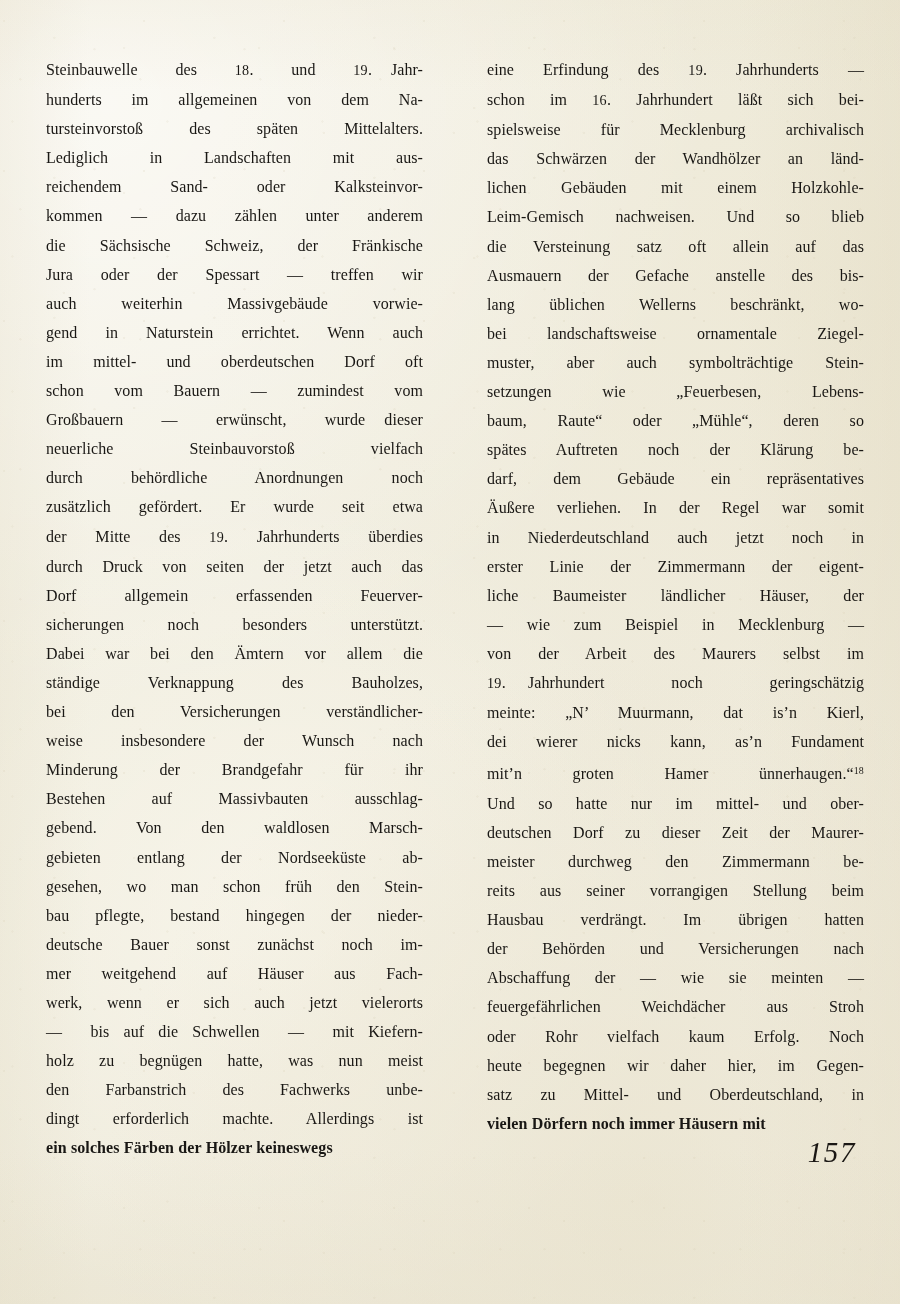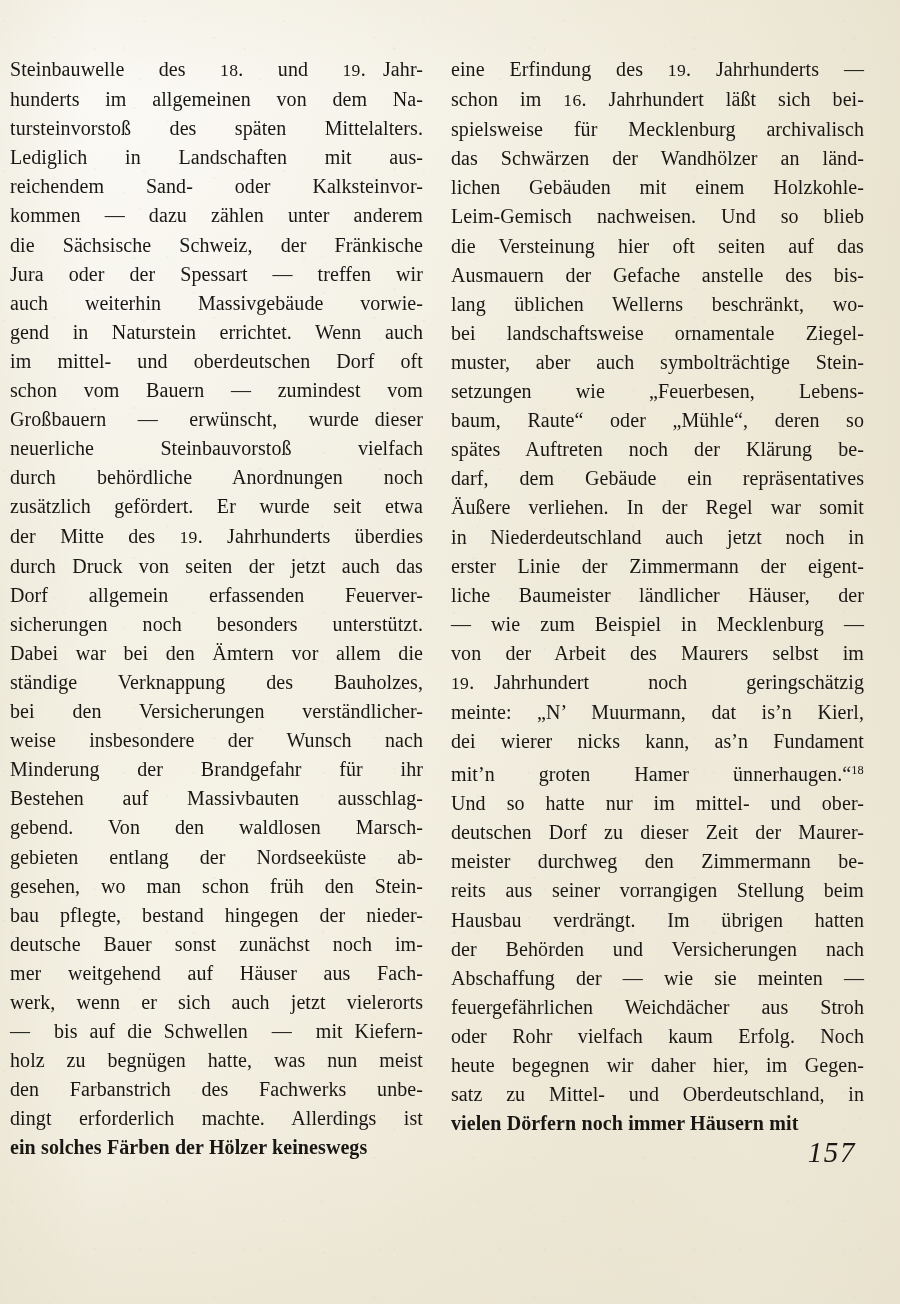--- a/index.html
+++ b/index.html
@@ -71,27 +71,28 @@
     position: absolute;
     top: 55px;
     left: 10px;
     width: 854px;
     display: flex;
     gap: 28px;
   }
 
   .col {
     width: 413px;
-    font-size: 20px;
+    font-size: 16px;
     line-height: 29.1px;
     text-align: justify;
     text-justify: inter-word;
     letter-spacing: 0.08px;
     word-spacing: 0.2px;
     hyphens: none;
+    margin-left: 36px;
   }
 
   
   .ln {
     display: block;
     white-space: pre;
     text-align: justify;
     text-align-last: justify;
   }
   .ln.last {
@@ -171,21 +172,21 @@
         <span class="ln">dingt erforderlich machte. Allerdings ist</span>
         <span class="ln last">ein solches Färben der Hölzer keineswegs</span>
       </div>
     <div class="col" id="col-right">
         <span class="ln">eine Erfindung des <span class="osf">19</span>. Jahrhunderts —</span>
         <span class="ln">schon im <span class="osf">16</span>. Jahrhundert läßt sich bei-</span>
         <span class="ln">spielsweise für Mecklenburg archivalisch</span>
         <span class="ln">das Schwärzen der Wandhölzer an länd-</span>
         <span class="ln">lichen  Gebäuden  mit  einem  Holzkohle-</span>
         <span class="ln">Leim-Gemisch nachweisen. Und so blieb</span>
-        <span class="ln">die  Versteinung  hier  oft  seiten  auf  das</span>
+        <span class="ln">die  Versteinung  satz  oft  allein  auf  das</span>
         <span class="ln">Ausmauern der Gefache anstelle des bis-</span>
         <span class="ln">lang üblichen Wellerns beschränkt, wo-</span>
         <span class="ln">bei landschaftsweise ornamentale Ziegel-</span>
         <span class="ln">muster, aber auch symbolträchtige Stein-</span>
         <span class="ln">setzungen   wie   „Feuerbesen,   Lebens-</span>
         <span class="ln">baum, Raute“ oder „Mühle“, deren so</span>
         <span class="ln">spätes  Auftreten  noch  der  Klärung  be-</span>
         <span class="ln">darf,  dem  Gebäude  ein  repräsentatives</span>
         <span class="ln">Äußere verliehen. In der Regel war somit</span>
         <span class="ln">in Niederdeutschland auch jetzt noch in</span>

